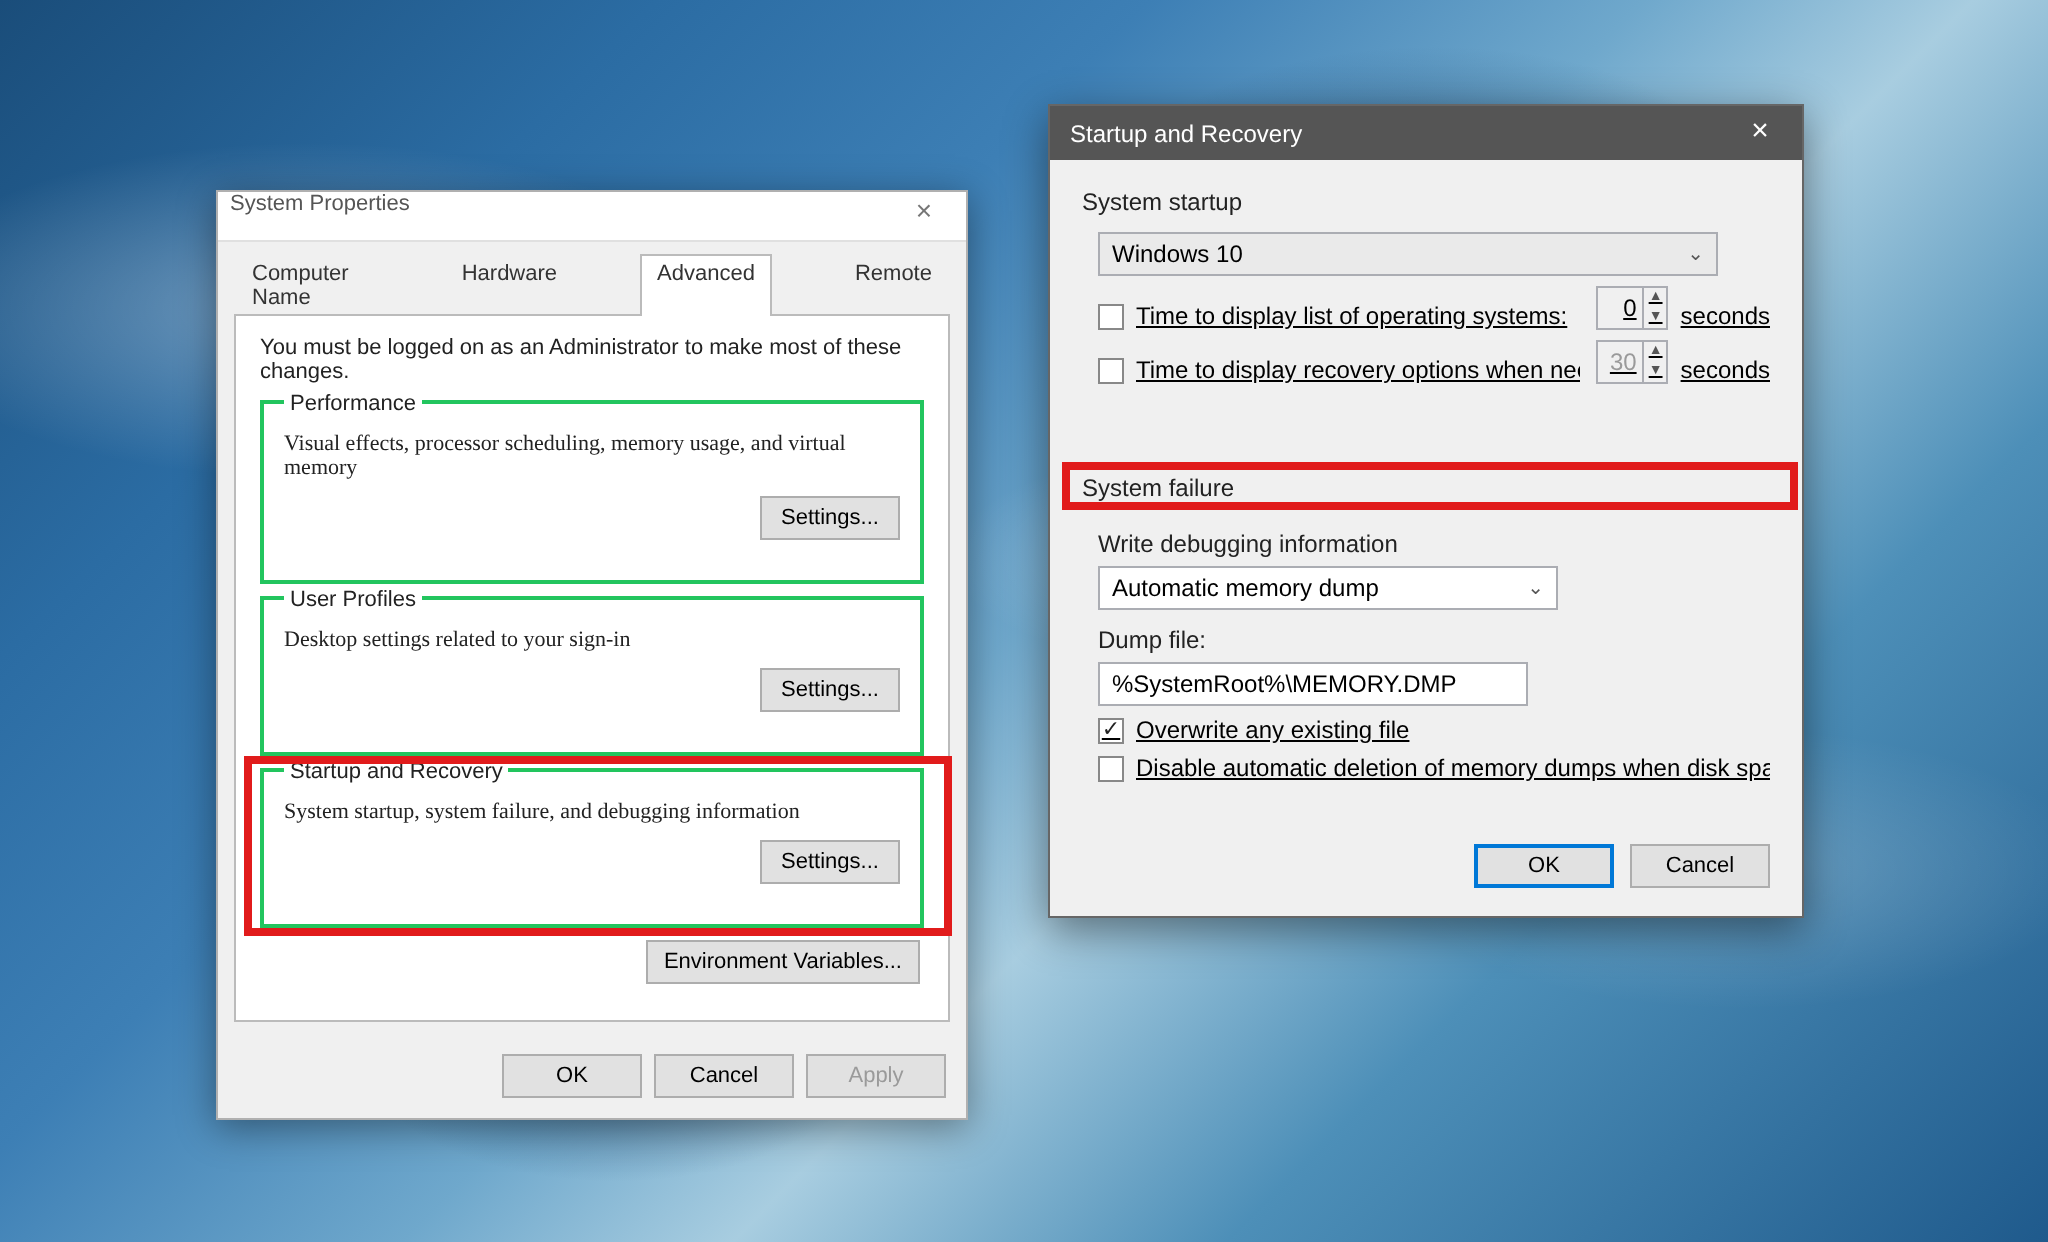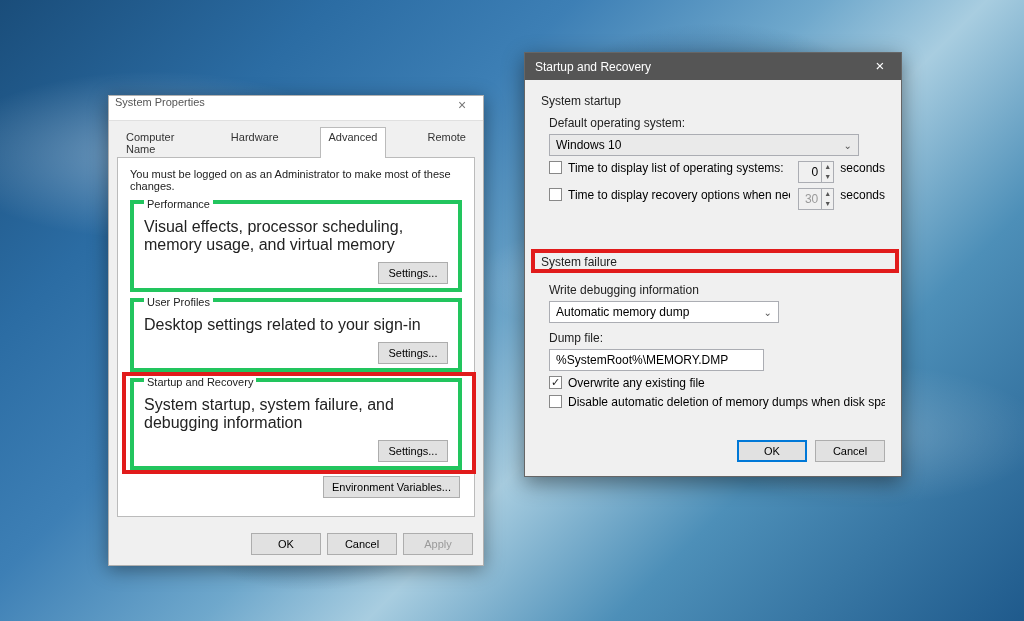--- a/index.html
+++ b/index.html
@@ -75,37 +75,37 @@
     .sp-body {
       background: #fff;
       margin: 0 8px 8px 8px;
       border: 1px solid #bbb;
       padding: 10px 12px 12px 12px;
       position: relative;
       margin-top: -1px;
     }
     .sp-note { font-size: 11px; color: #222; margin-bottom: 8px; }
     .sp-group {
-      border: 4px solid #22c55e;
+      border: 2px solid #22c55e;
       margin-bottom: 6px;
-      padding: 8px 10px 4px 10px;
+      padding: 8px 10px 20px 10px;
       position: relative;
       background: #fff;
     }
     .sp-group-label {
       position: relative;
       top: -14px;
       background: #fff;
       padding: 0 3px;
       font-size: 11px;
       color: #222;
       display: inline-block;
       margin-bottom: -10px;
     }
-    .sp-group-desc { font-size: 16px; color: #222; margin-top: -6px; margin-bottom: 8px; }
+    .sp-group-desc { font-size: 11px; color: #222; margin-top: -6px; margin-bottom: 8px; font-family: Liberation Serif, serif; }
     .sp-btn-row { text-align: right; }
     .win-btn {
       display: inline-block;
       min-width: 70px;
       height: 22px;
       background: #e1e1e1;
       border: 1px solid #adadad;
       font-size: 11px;
       text-align: center;
       line-height: 20px;
@@ -157,21 +157,21 @@
       border: 1px solid #abadb3;
       background: #eaeaea;
       font-size: 12px;
       padding: 0 6px;
       display: flex;
       align-items: center;
       justify-content: space-between;
     }
     .sr-select.small { width: 230px; background: #fff; }
     .sr-select-arrow { color: #555; font-size: 10px; }
-    .sr-row { display: flex; align-items: flex-start; margin: 5px 0; font-size: 12px; }
+    .sr-row { display: flex; align-items: flex-end; margin: 5px 0; font-size: 12px; text-decoration: underline; }
     .sr-check {
       width: 13px; height: 13px;
       border: 1px solid #888;
       background: #fff;
       margin-right: 6px;
       display: inline-flex;
       align-items: center;
       justify-content: center;
       flex-shrink: 0;
     }
@@ -272,21 +272,20 @@
 
 <div class="sr-dialog">
   <div class="sr-titlebar">
     <span class="sr-title">Startup and Recovery</span>
     <span class="sr-close">×</span>
   </div>
   <div class="sr-body">
 
     <div class="sr-section-label">System startup</div>
     <div class="sr-indent">
-      <div class="sr-field-label">Default operating system:</div>
       <div class="sr-select">
         <span>Windows 10</span>
         <span class="sr-select-arrow">⌄</span>
       </div>
 
       <div class="sr-row">
         <span class="sr-check"></span>
         <span style="flex:1;">Time to display list of operating systems:</span>
         <span class="sr-spin">
           <span class="sr-spin-input">0</span>

